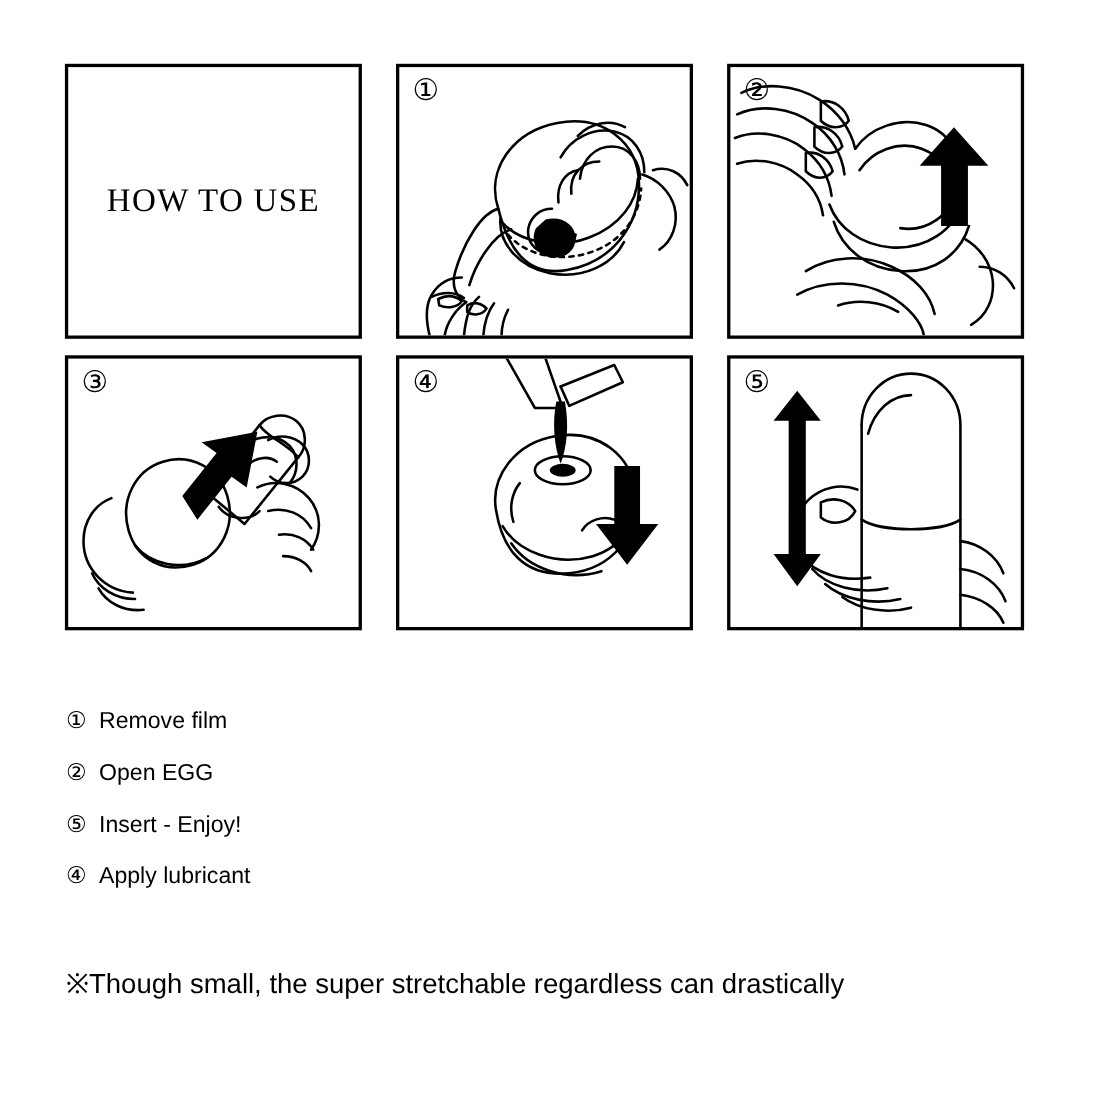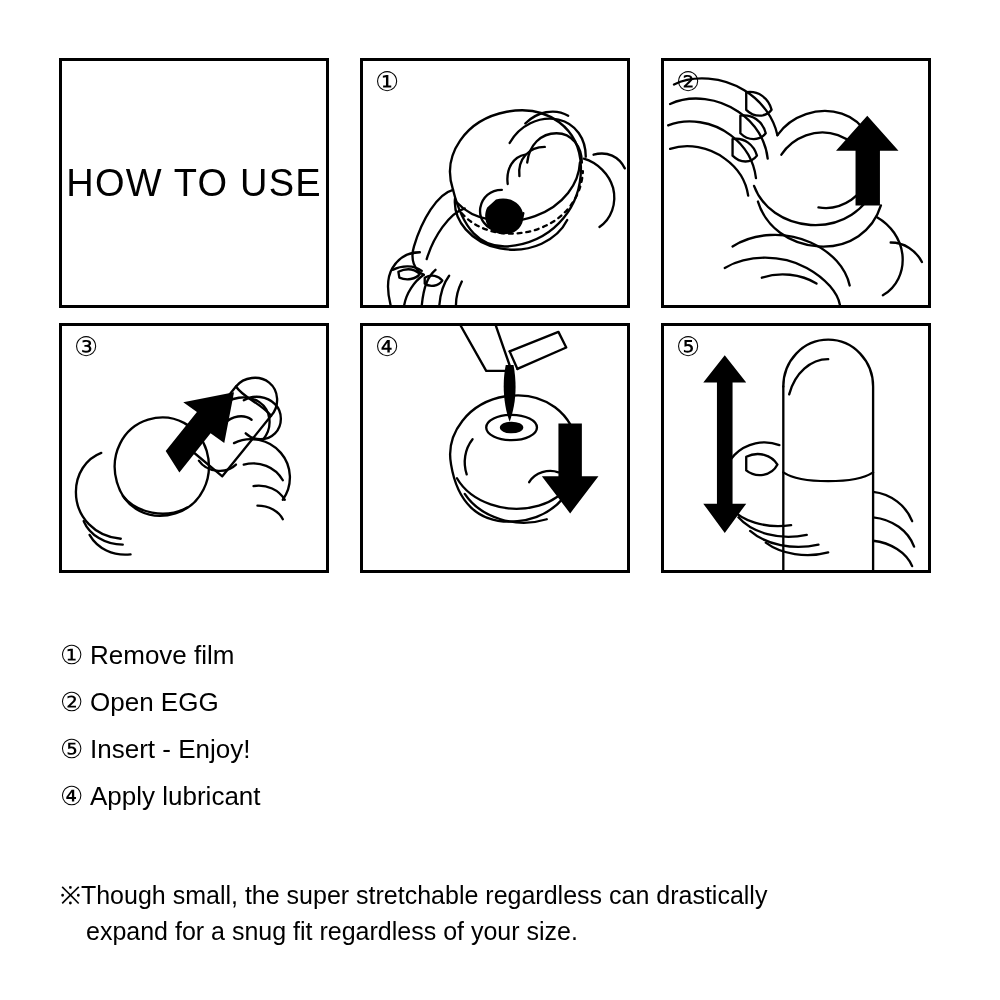--- a/index.html
+++ b/index.html
@@ -41,23 +41,24 @@
     box-sizing: border-box;
     background: #fff;
     overflow: hidden;
   }
   .panel.title-panel {
     display: flex;
     align-items: center;
     justify-content: center;
   }
   .title-text {
-    font-size: 38px;
+    font-size: 30px;
     letter-spacing: 1.2px;
     font-weight: 400;
+    font-family: Liberation Serif, serif;
   }
   .panel-num {
     position: absolute;
     left: 12px;
     top: 8px;
     font-size: 27px;
     line-height: 1;
     z-index: 5;
   }
   .panel svg {
@@ -69,21 +70,21 @@
     display: block;
   }
   
   .captions {
     position: absolute;
     left: 60px;
     top: 632px;
     width: 900px;
   }
   .caption-line {
-    font-size: 26px;
+    font-size: 21px;
     line-height: 47px;
     white-space: nowrap;
   }
   .caption-mark {
     display: inline-block;
     min-width: 30px;
   }
   .note {
     position: absolute;
     left: 60px;
@@ -281,16 +282,15 @@
     <div class="caption-line">
       <span class="caption-mark">⑤</span><span>Insert - Enjoy!</span>
     </div>
     <div class="caption-line">
       <span class="caption-mark">④</span><span>Apply lubricant</span>
     </div>
   </div>
 
   <div class="note">
     <span>※</span><span>Though small, the super stretchable regardless can drastically</span>
-    <span class="note-indent">expand for a snug fit regardless of your size.</span>
   </div>
 
 </div>
 
 </body></html>

